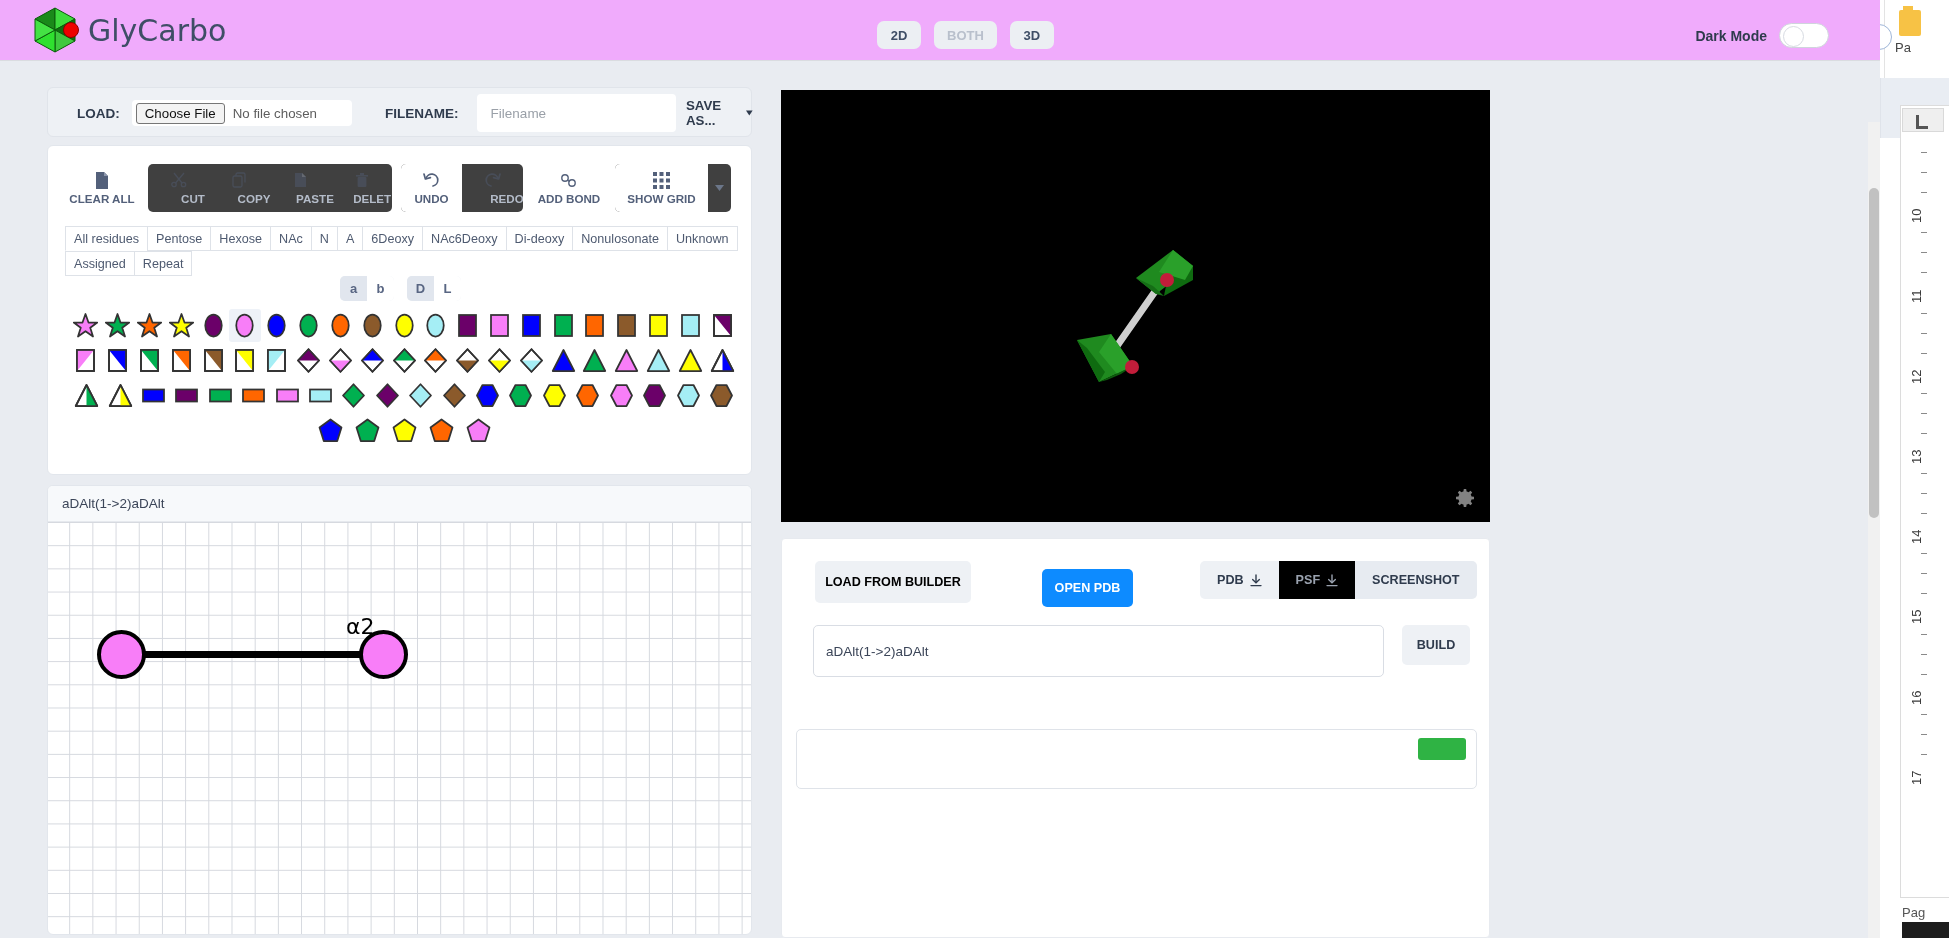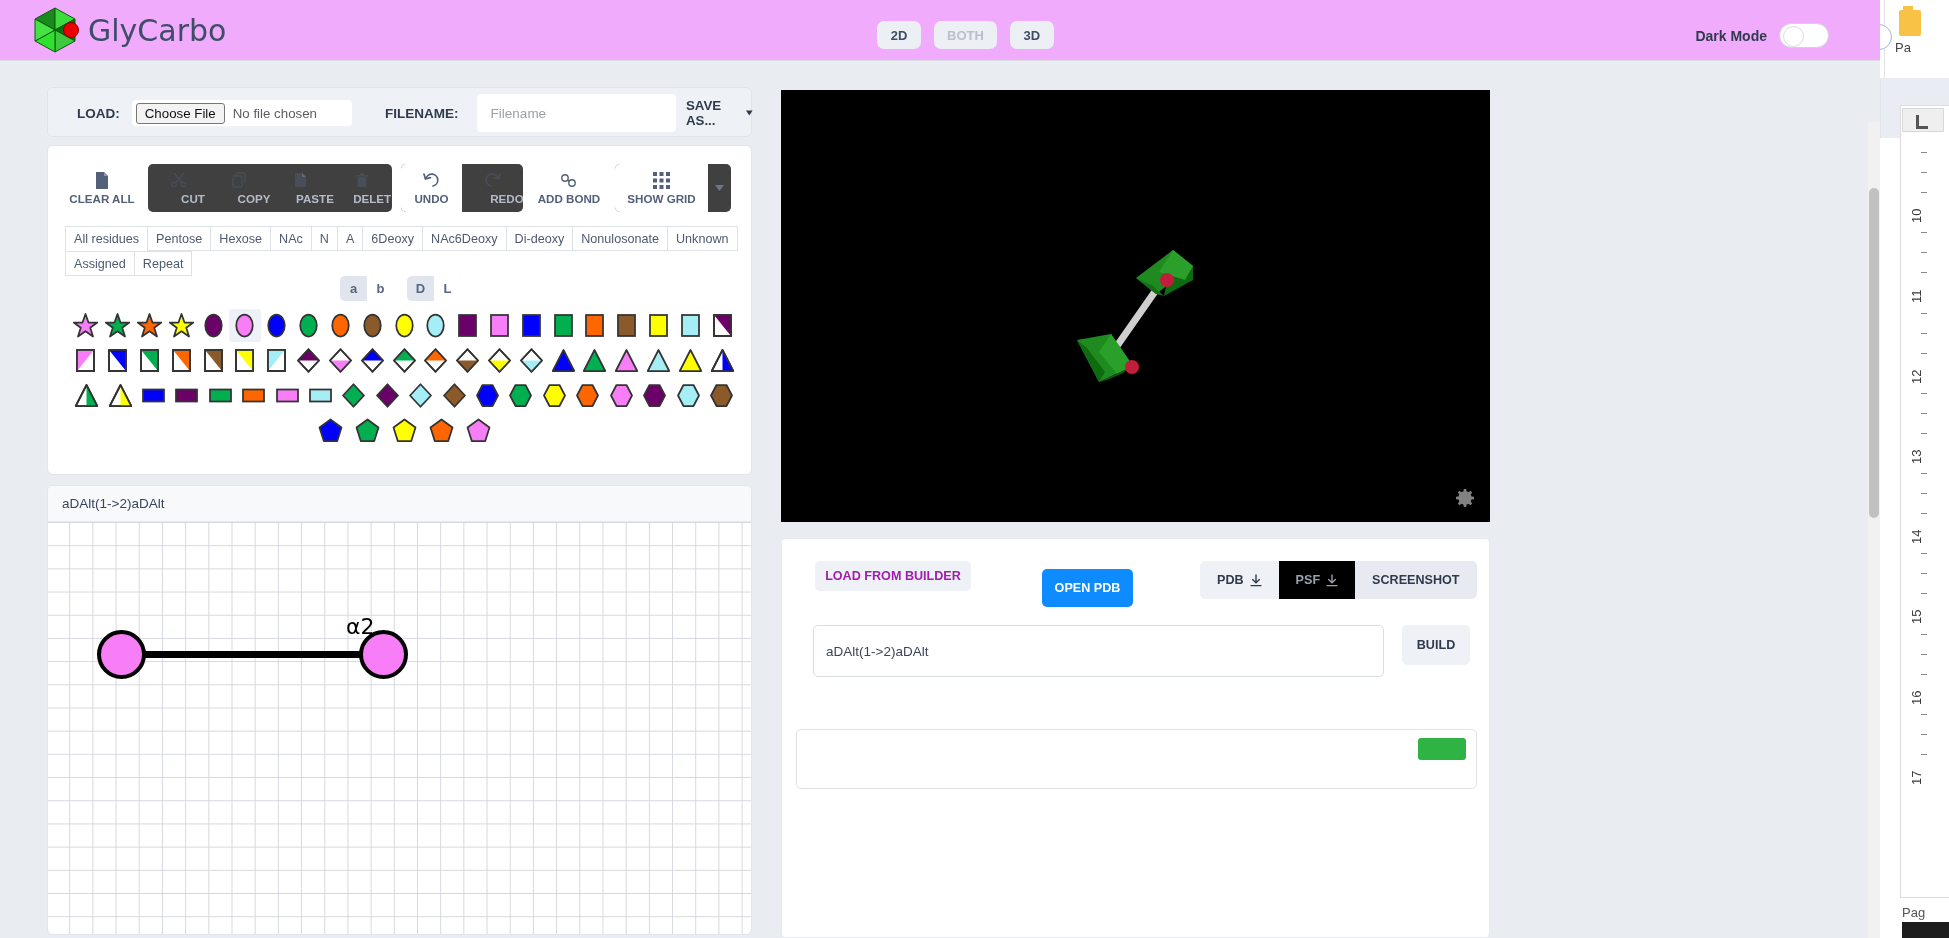--- a/index.html
+++ b/index.html
@@ -116,22 +116,22 @@
      border:4px solid #000; }
   .bond { position:absolute; height:7px; background:#000; }
   .bond-lbl { position:absolute; font-size:22px; color:#000; font-family:"DejaVu Sans", sans-serif;}
 
   
   .viewer { position:absolute; left:781px; top:29px; width:709px; height:432px; background:#000; }
   .gear { position:absolute; right:13px; bottom:12px; width:24px; height:24px; opacity:.7;}
   .right-panel { position:absolute; left:781px; top:477px; width:709px; bottom:0; background:#fff;
      border:1px solid #e7eaef; border-radius:4px;}
   .rp-btnrow { position:absolute; top:22px; left:0; width:709px; height:38px; }
-  .lfb { position:absolute; left:33px; top:0; width:156px; height:30px; border-radius:5px; background:#eef1f5;
-     color:#a21caf; font-size:12.6px; font-weight:bold; display:flex; align-items:center; justify-content:center;}
+  .lfb { position:absolute; left:33px; top:0; width:156px; height:42px; border-radius:5px; background:#eef1f5;
+     color:#000000; font-size:12.6px; font-weight:bold; display:flex; align-items:center; justify-content:center;}
   .openpdb { position:absolute; left:260px; top:8px; width:91px; height:38px; border-radius:5px; background:#0d8bff;
      color:#fff; font-size:12.6px; font-weight:bold; display:flex; align-items:center; justify-content:center;}
   .dlgrp { position:absolute; left:418px; top:0; display:flex; border-radius:5px; overflow:hidden;}
   .dlbtn { height:38px; padding:0 17px; display:flex; align-items:center; justify-content:center; gap:6px;
      font-size:12.6px; font-weight:bold; color:#2f3b4d; background:#eef1f5;}
   .dlbtn.alt { background:#000000; color:#9aa2af; }
   .dlbtn.screen { background:#e7ebf1; color:#2f3b4d;}
   .seq-input { position:absolute; left:31px; top:86px; width:571px; height:52px; background:#fff;
      border:1px solid #d9dde4; border-radius:5px; display:flex; align-items:center; padding-left:12px;
      font-size:13.5px; color:#3b4558;}

